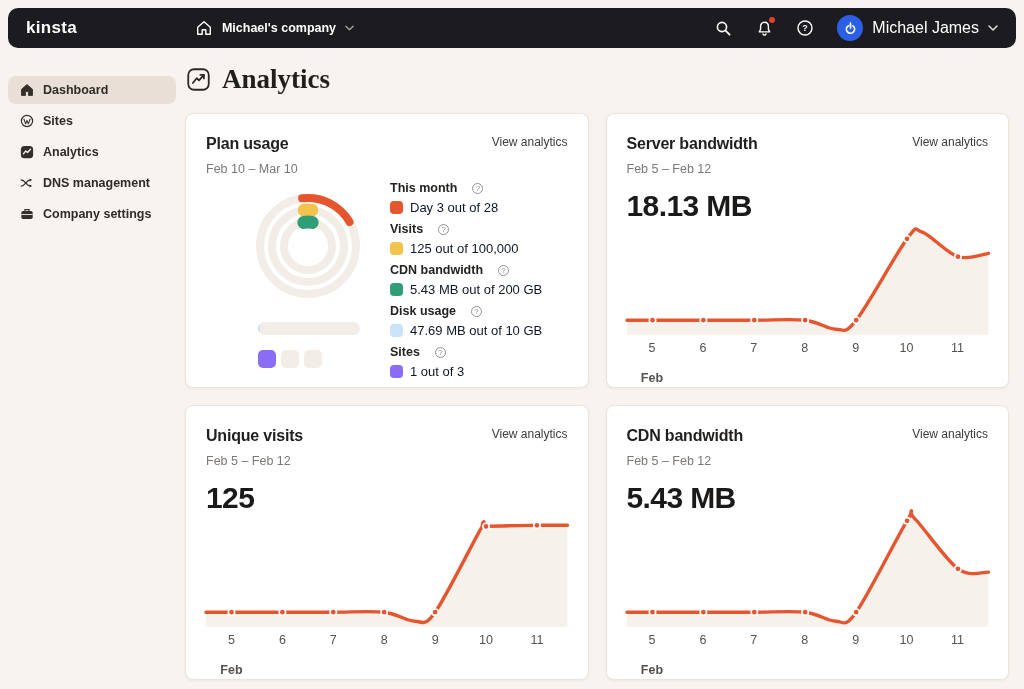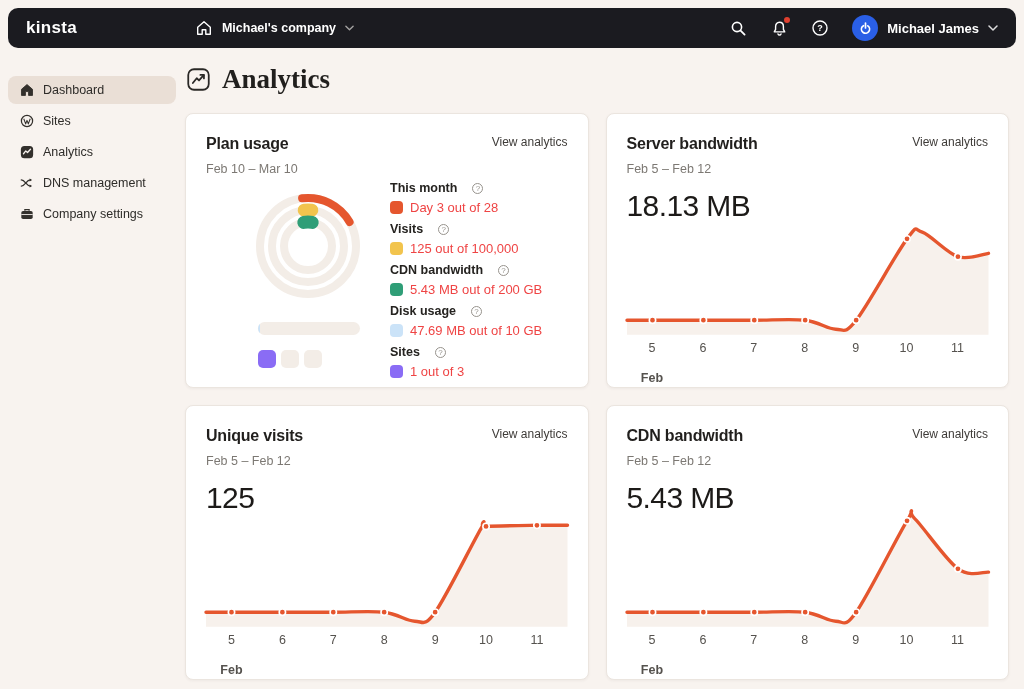--- a/index.html
+++ b/index.html
@@ -10,58 +10,58 @@
   .topnav { position:absolute; left:8px; right:8px; top:8px; height:40px; background:#1B1B20;
             border-radius:10px; display:flex; align-items:center; padding:0 18px; color:#fff; }
   .logo { font-size:17px; font-weight:700; letter-spacing:.3px; }
   .nav-company { display:flex; align-items:center; gap:9px; margin-left:118px; cursor:pointer; }
   .nav-company .txt { font-size:12.5px; font-weight:600; }
   .nav-right { margin-left:auto; display:flex; align-items:center; gap:23px; }
   .nav-ic { width:18px; height:18px; display:flex; align-items:center; justify-content:center; position:relative; cursor:pointer; }
   .dot { position:absolute; top:-2px; right:-2px; width:6px; height:6px; border-radius:50%; }
   .nav-user { display:flex; align-items:center; gap:9px; cursor:pointer; }
   .avatar { width:26px; height:26px; border-radius:50%; display:flex; align-items:center; justify-content:center; }
-  .nav-user .txt { font-size:13px; font-weight:700; }
+  .nav-user .txt { font-size:16px; font-weight:400; }
   .chev { opacity:.85; }
 
   
   .sidebar { position:absolute; left:8px; top:76px; width:168px; }
   .side-item { height:28px; border-radius:8px; display:flex; align-items:center; gap:9px;
-               padding:0 12px; font-size:12.5px; font-weight:400; color:#2E2C29; margin-bottom:3px; cursor:pointer; }
+               padding:0 12px; font-size:12.5px; font-weight:700; color:#2E2C29; margin-bottom:3px; cursor:pointer; }
   .side-item.active { background:#EADFD6; }
   .side-item svg { flex:0 0 auto; }
 
   
   .main { position:absolute; left:185px; top:62px; width:824px; }
   .page-head { display:flex; align-items:center; gap:12px; margin:2px 0 18px 2px; }
   .page-title { font-family:"Liberation Serif", serif; font-size:27px; font-weight:600; color:#211F1D; }
 
   .grid { display:grid; grid-template-columns:1fr 1fr; gap:17px; }
   .card { background:#fff; border:1px solid #EBE5DF; border-radius:8px; height:275px;
           box-shadow:0 1px 3px rgba(60,45,30,.05); padding:21px 20px 0 20px; display:flex; flex-direction:column; }
   .card-top { display:flex; justify-content:space-between; align-items:flex-start; }
   .card-title { font-size:16px; font-weight:700; color:#211F1D; letter-spacing:-.2px; }
   .link { font-size:12px; color:#3E3B38; text-decoration:none; cursor:pointer;margin-left:8px; }
   .date { font-size:12.5px; color:#7C7873; margin-top:9px; }
-  .big { font-size:30px; font-weight:400; color:#1C1A18; margin-top:13px; letter-spacing:-.6px; }
+  .big { font-size:30px; font-weight:700; color:#1C1A18; margin-top:13px; letter-spacing:-.6px; }
 
   
   .plan-body { display:flex; margin-top:2px; }
   .plan-visuals { width:184px; padding-top:8px; }
   .donut { margin-left:42px; display:block; }
   .disk-bar { width:102px; height:13px; border-radius:7px; background:#F3EDE7; margin:16px 0 0 52px; overflow:hidden; }
   .disk-fill { height:100%; border-radius:7px; }
   .sites-row { display:flex; gap:5px; margin:15px 0 0 52px; }
   .site-sq { width:18px; height:18px; border-radius:5px; background:#F3EDE7; }
   .legend { flex:1; padding-top:3px; }
   .lg-item { margin-bottom:6px; }
   .lg-label { font-size:12.5px; line-height:15px; font-weight:700; color:#252320; display:flex; gap:15px; align-items:center; }
   .qicon { width:11px; height:11px; border:1px solid #97938D; border-radius:50%; font-size:8px; line-height:9px;
            display:inline-flex; align-items:center; justify-content:center; color:#97938D; font-weight:400; }
-  .lg-value { display:flex; gap:7px; align-items:center; margin-top:4px; margin-bottom:7px; font-size:13px; color:#ef4444; }
+  .lg-value { display:flex; gap:7px; align-items:center; margin-top:4px; margin-bottom:7px; font-size:13px; color:#0f172a; }
   .swatch { width:13px; height:13px; border-radius:4px; flex:0 0 auto; }
 
   
   .chart-block { margin-top:auto; padding-bottom:20px; }
   .chart-block svg { display:block; width:100%; height:112px; overflow:visible; }
   .xlabels { position:relative; height:34px; font-size:12.5px; color:#55524E; }
   .xlabels span { position:absolute; top:6px; transform:translateX(-50%); }
   .xlabels span.month { top:36px;font-weight:bold; }
 </style>
 </head>

